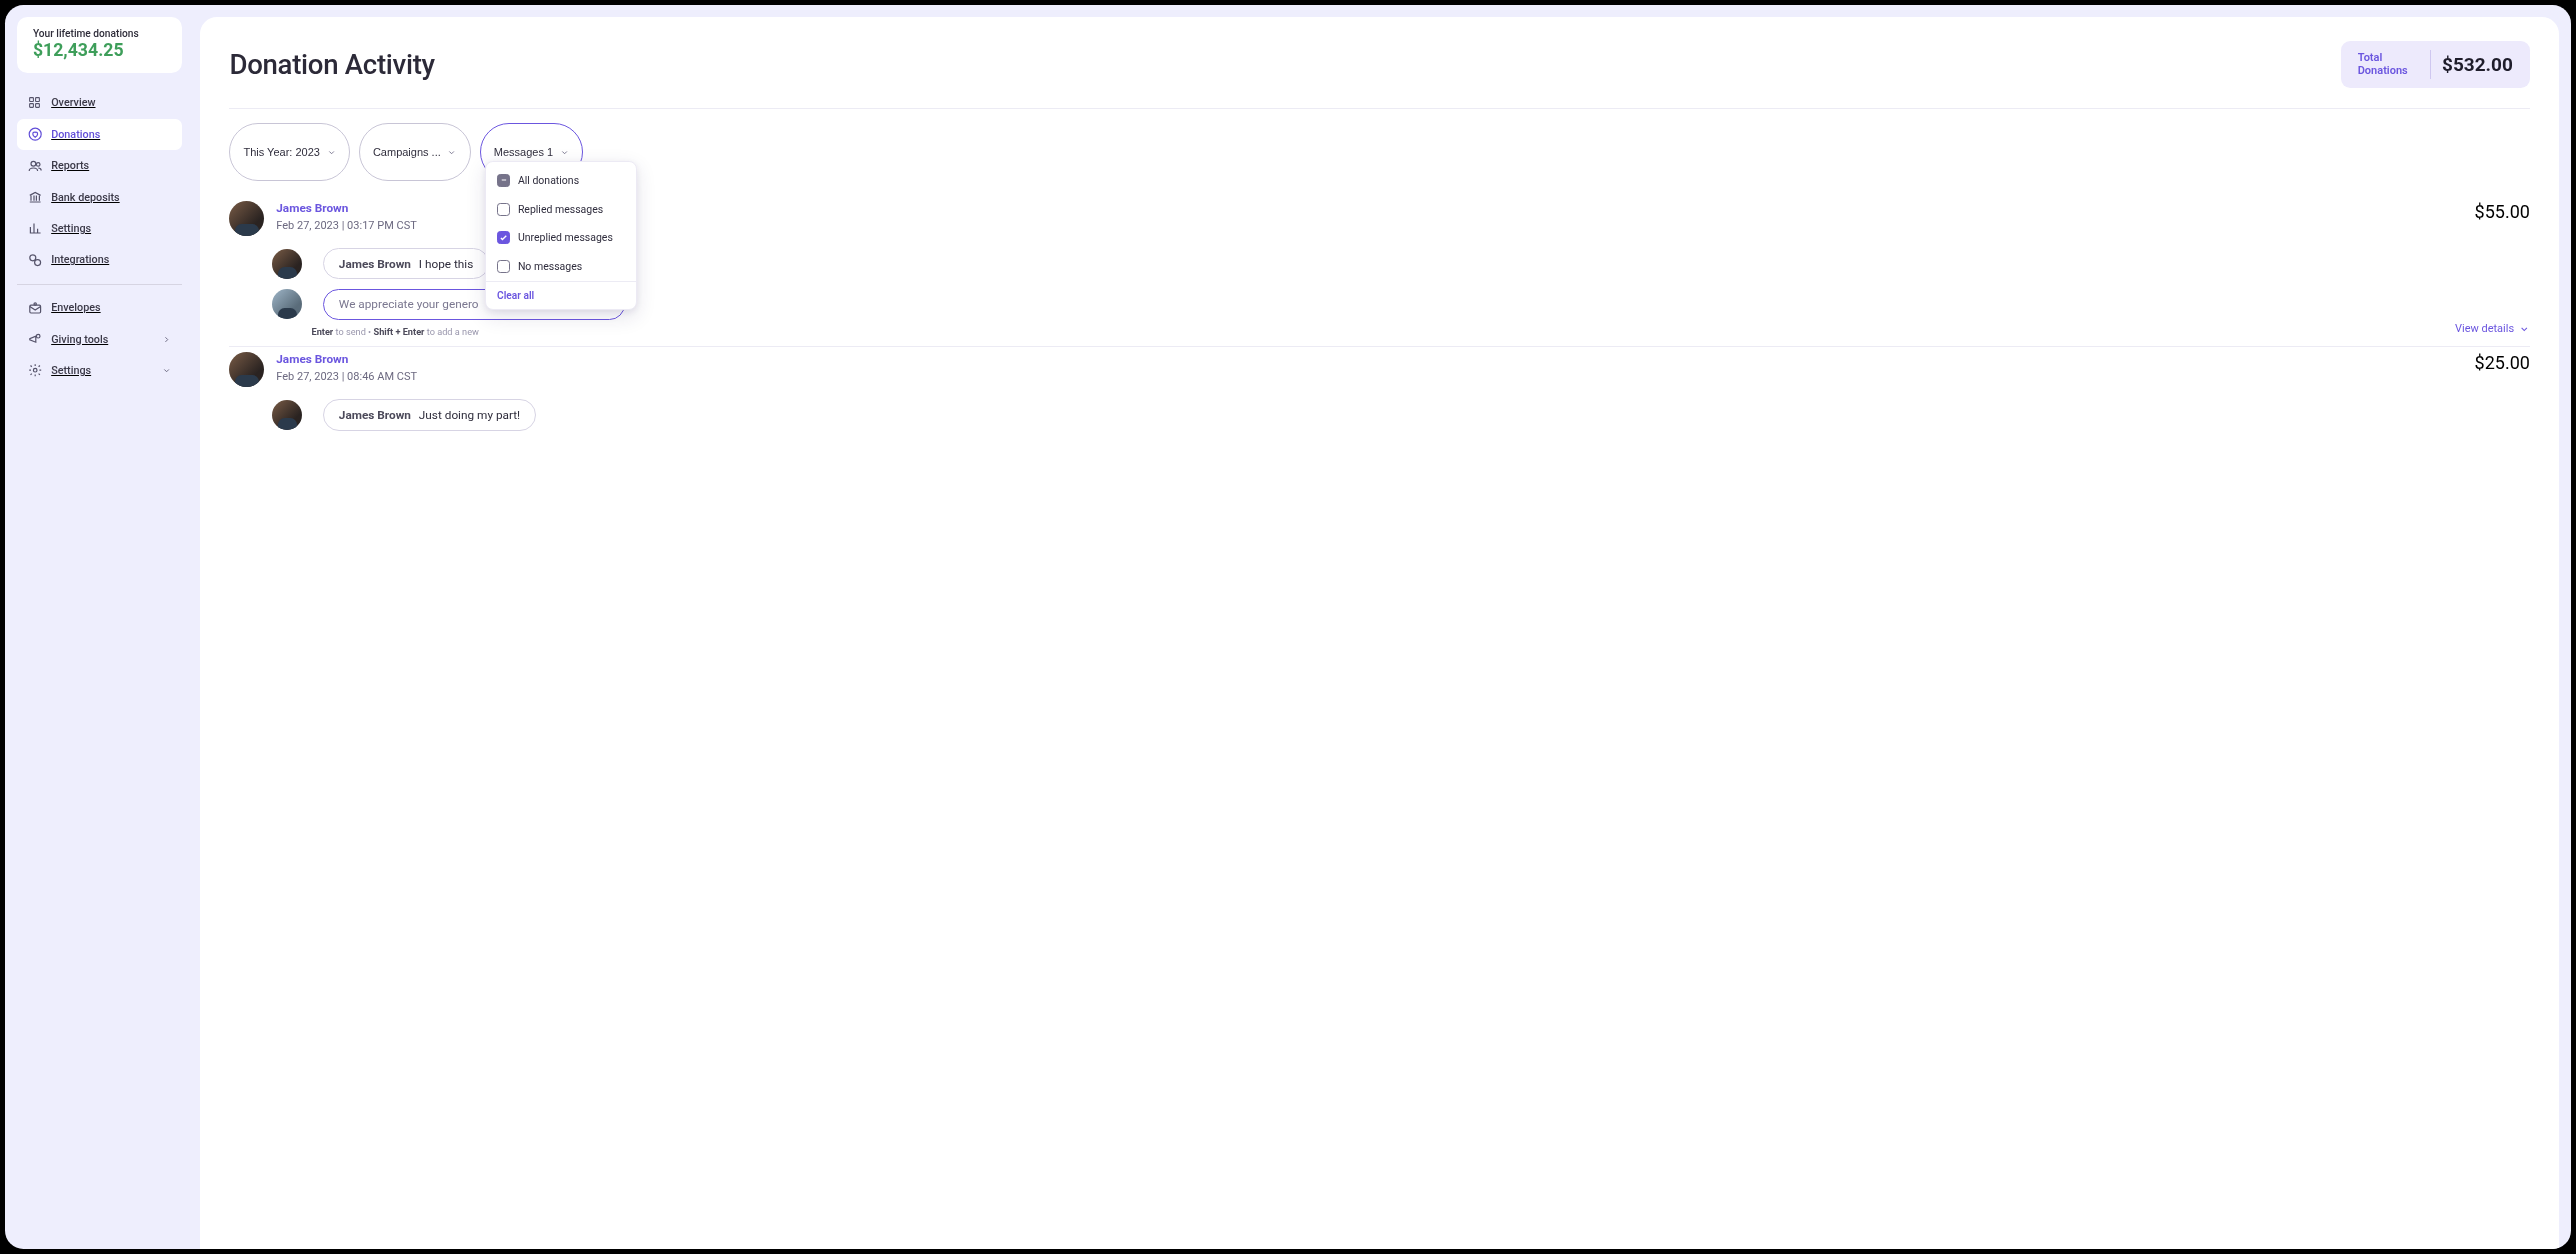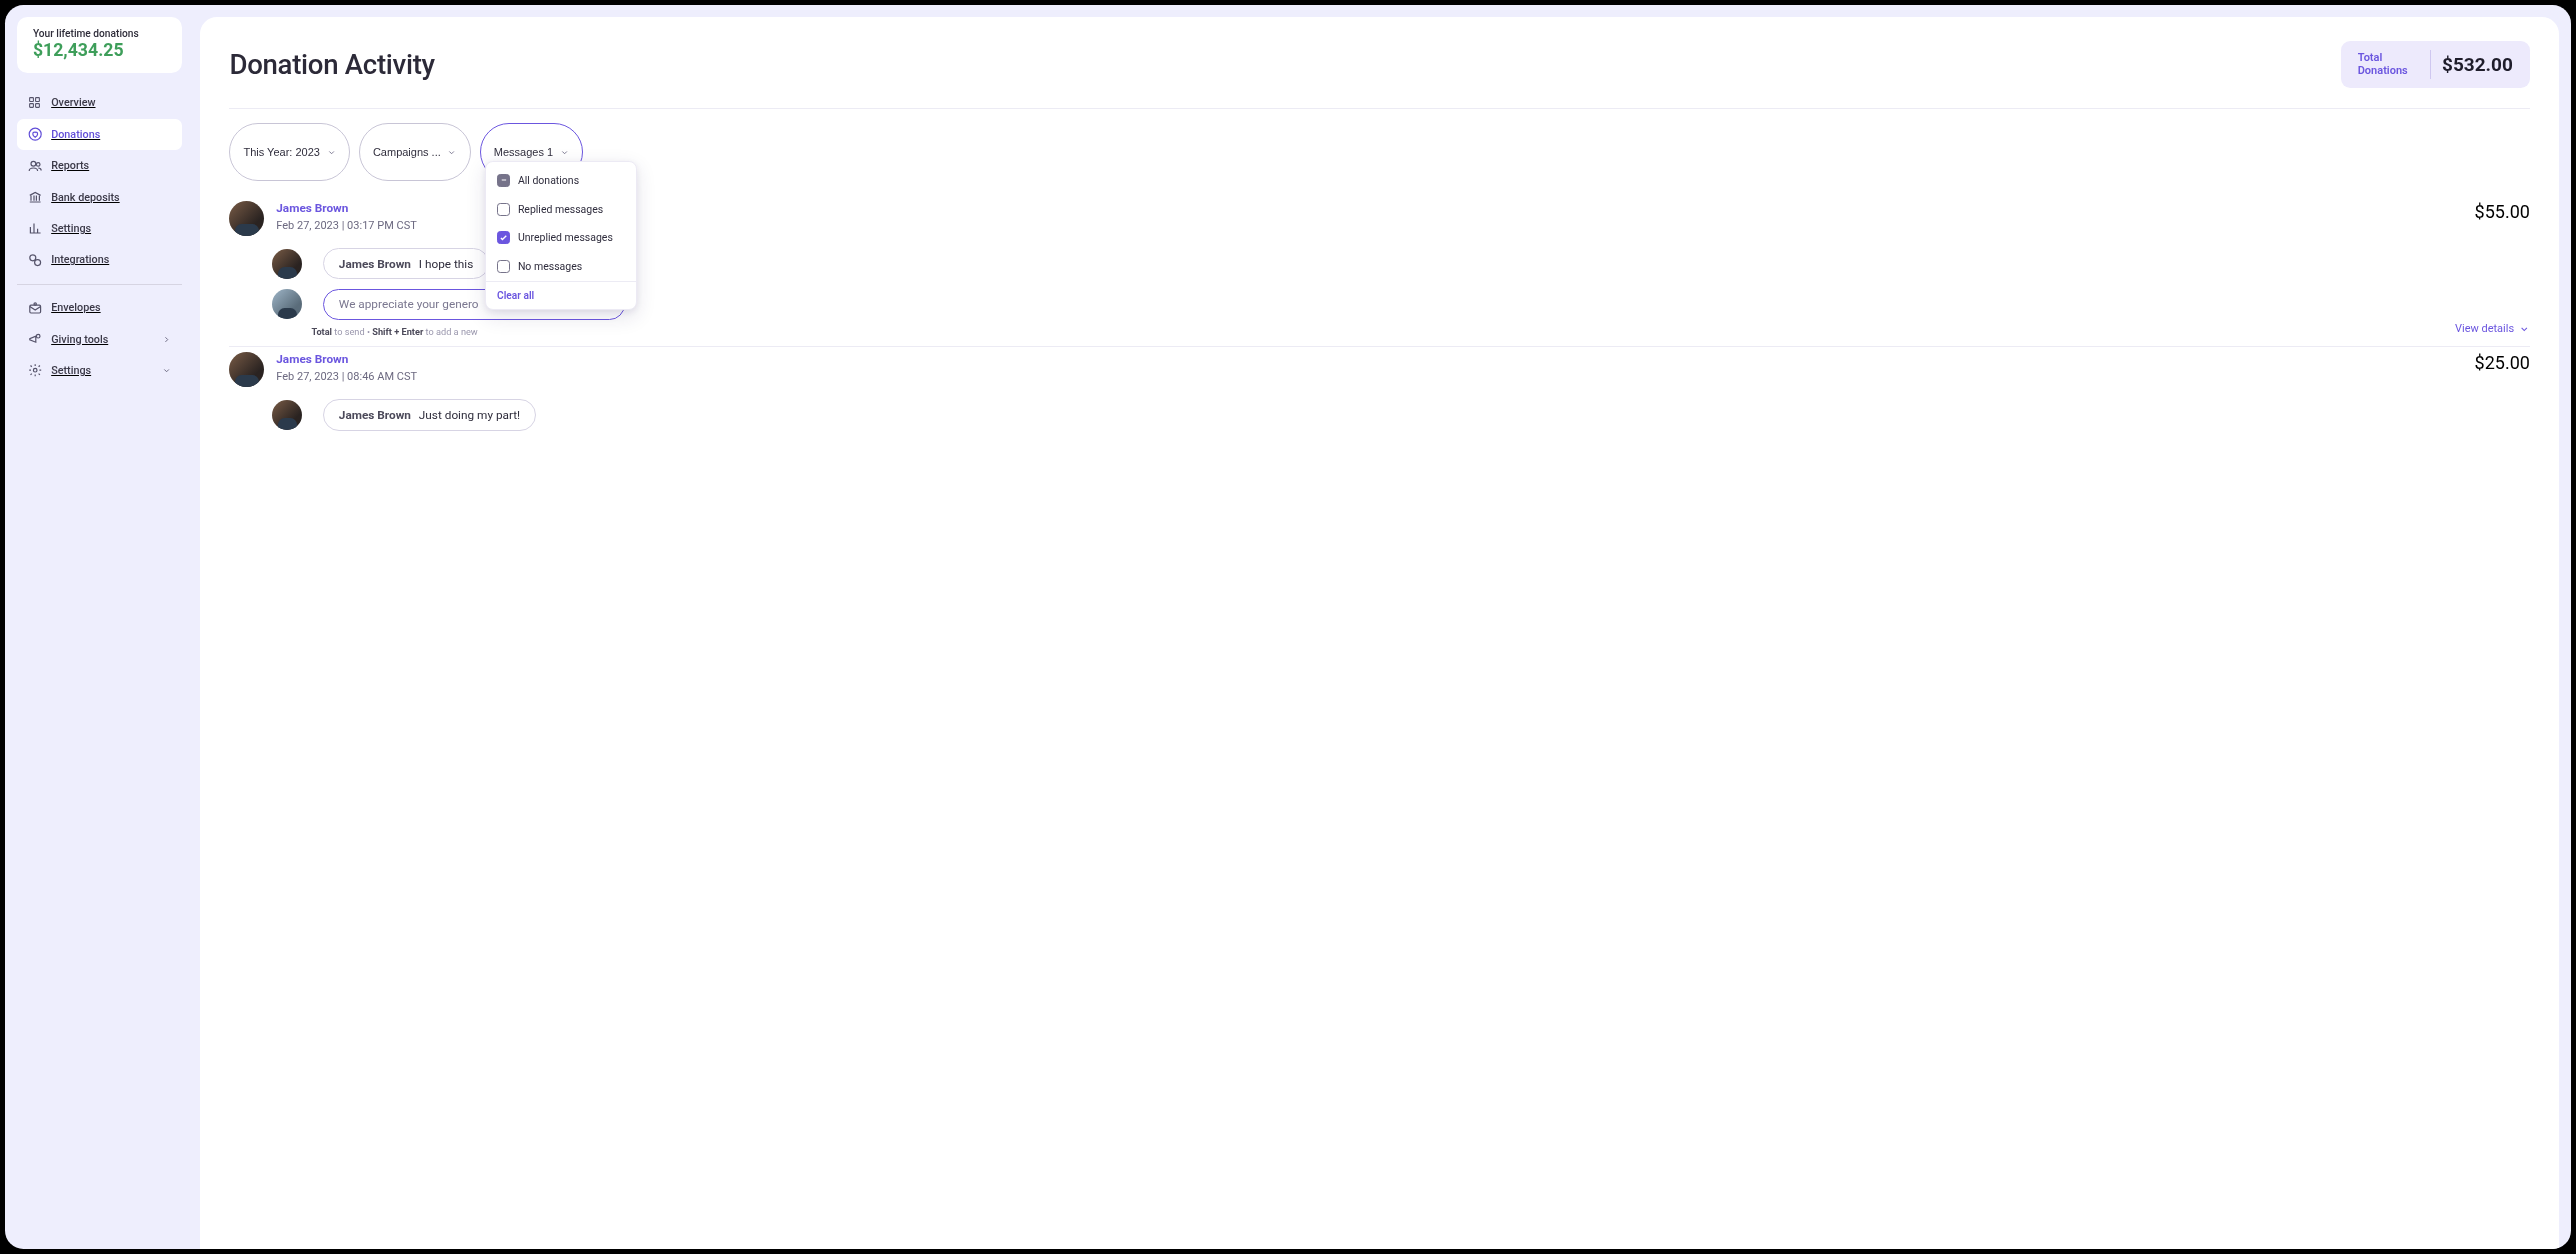--- a/index.html
+++ b/index.html
@@ -392,21 +392,21 @@
             <div class="bubble">
               <span class="sender">James Brown</span>
               <span>I hope this</span>
             </div>
           </div>
           <div class="msg-row">
             <div class="avatar sm alt"></div>
             <div class="reply-input">We appreciate your genero</div>
           </div>
           <div class="hint">
-            <b>Total</b><span> to send • </span><b>Shift + Enter</b><span> to add a new</span>
+            <b>Enter</b><span> to send • </span><b>Shift + Enter</b><span> to add a new</span>
           </div>
         </div>
         <div class="view-details">
           <span>View details</span>
           <span>
               <svg width="10.5" height="10.5" viewBox="0 0 24 24" fill="none" stroke="#6b56df" stroke-width="2.5">
                 <path d="M6 9l6 6 6-6"></path>
               </svg>
             </span>
         </div>

